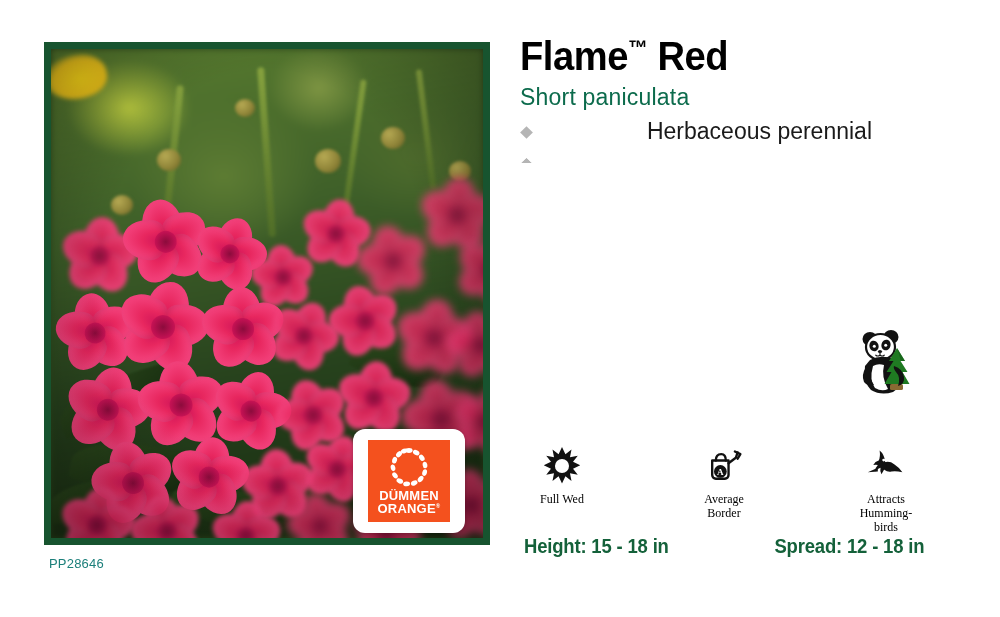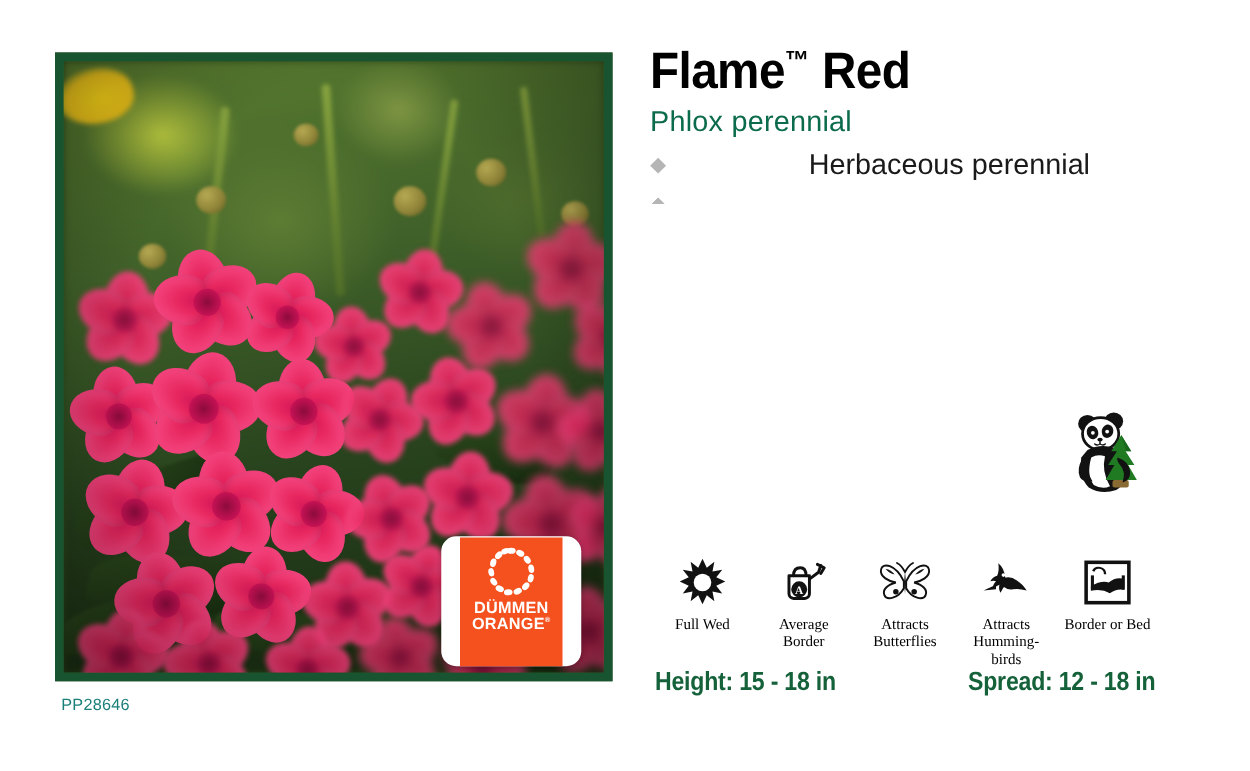--- a/index.html
+++ b/index.html
@@ -121,21 +121,21 @@
     background: #ffffff;
     border-radius: 12px;
     box-shadow: 0 1px 4px rgba(0,0,0,0.25);
     display: flex;
     align-items: center;
     justify-content: center;
     z-index: 6;
   }
   #logo-square {
     width: 82px;
-    height: 103px;
+    height: 82px;
     background: #f4511e;
     display: flex;
     flex-direction: column;
     align-items: center;
     justify-content: flex-start;
     padding-top: 7px;
     box-sizing: border-box;
   }
   #logo-wreath { width: 40px; height: 40px; display:block; }
   #logo-wordmark {
@@ -614,21 +614,21 @@
     </div>
   </div>
 
   <div id="product-code">PP28646</div>
 
   <div id="info-panel">
     <div id="plant-title">
       <span>Flame</span><span class="tm">™</span>&nbsp;<span>Red</span>
     </div>
 
-    <div id="botanical-name">Phlox perennial</div>
+    <div id="botanical-name">Short paniculata</div>
 
     <div id="feature-clip">
       <ul id="feature-list">
         <li class="feature-item">
           <span class="bullet"></span>
           <span>Herbaceous perennial</span>
         </li>
         <li class="feature-item">
           <span class="bullet"></span>
         </li>
@@ -695,66 +695,35 @@
             <path d="M34 4 l6 3 -3 5"></path>
             <path d="M13 14 q0 -7 6 -7 q5 0 5 7"></path>
           </g>
           <circle cx="18" cy="26" r="7" fill="#111111"></circle>
           <text x="18" y="30" text-anchor="middle" font-family="Liberation Serif, serif" font-size="10" font-weight="bold" fill="#ffffff">A</text>
         </svg>
       </div>
       <div class="icon-label">Average Border</div>
     </div>
 
-    <div class="icon-cell">
-      <div class="icon-glyph">
-        <svg width="44" height="38" viewBox="0 0 48 40" aria-hidden="true">
-          <g stroke="#111111" stroke-width="1.7" fill="#ffffff">
-            <path d="M23 19 C16 4 4 2 3 9 c-1 6 7 10 13 11 -7 2 -12 6 -10 11 2 5 12 3 17 -6 z"></path>
-            <path d="M25 19 C32 4 44 2 45 9 c1 6 -7 10 -13 11 7 2 12 6 10 11 -2 5 -12 3 -17 -6 z"></path>
-          </g>
-          <path d="M24 10 q-1.6 10 0 20 q1.6 -10 0 -20 z" fill="#111111"></path>
-          <path d="M24 11 q-3 -6 -7 -8 M24 11 q3 -6 7 -8" stroke="#111111" stroke-width="1.6" fill="none" stroke-linecap="round"></path>
-          <g fill="#111111">
-            <path d="M7 8 q5 1 8 5 q-5 -1 -8 -5z"></path>
-            <path d="M41 8 q-5 1 -8 5 q5 -1 8 -5z"></path>
-            <circle cx="16" cy="28" r="2.4"></circle>
-            <circle cx="32" cy="28" r="2.4"></circle>
-          </g>
-        </svg>
-      </div>
-      <div class="icon-label">Attracts Butterflies</div>
-    </div>
 
     <div class="icon-cell">
       <div class="icon-glyph">
         <svg width="40" height="38" viewBox="0 0 44 40" aria-hidden="true">
           <g fill="#111111">
             <path d="M20 16 q6 -2 11 2 q5 3 9 9 q-7 -2 -12 -1 q-4 1 -8 -2 z"></path>
             <path d="M21 15 q-1 -8 -6 -12 q1 7 -1 11 q-4 1 -6 5 q3 -1 5 0 q-3 3 -3 7 q3 -3 6 -4 q-1 4 1 7 q2 -5 6 -8 z"></path>
             <path d="M13 22 l-11 5 11 -1 z"></path>
             <circle cx="19.5" cy="13.5" r="1.6" fill="#ffffff"></circle>
           </g>
         </svg>
       </div>
       <div class="icon-label">Attracts Humming-birds</div>
     </div>
 
-    <div class="icon-cell">
-      <div class="icon-glyph">
-        <svg width="38" height="38" viewBox="0 0 40 40" aria-hidden="true">
-          <rect x="2" y="3" width="36" height="34" fill="#ffffff" stroke="#111111" stroke-width="3"></rect>
-          <path d="M7 10 q2 -4 7 -3 q5 1 5 6 l-2 0 q0 -4 -4 -4.6 q-3 -0.4 -4 2.6 z" fill="#111111"></path>
-          <path d="M6 23 q9 -5 15 -3 q6 -5 13 -3 l0 9 q-7 -1 -12 3 q-7 -4 -16 -2 z" fill="#111111"></path>
-          <rect x="6" y="14" width="2.6" height="12" fill="#111111"></rect>
-          <rect x="32" y="14" width="2.6" height="12" fill="#111111"></rect>
-        </svg>
-      </div>
-      <div class="icon-label">Border or Bed</div>
-    </div>
   </div>
 
   <div id="size-row">
     <div class="size-text" id="height-text">Height: 15 - 18 in</div>
     <div class="size-text" id="spread-text">Spread: 12 - 18 in</div>
   </div>
 
 </div>
 
 </body></html>

